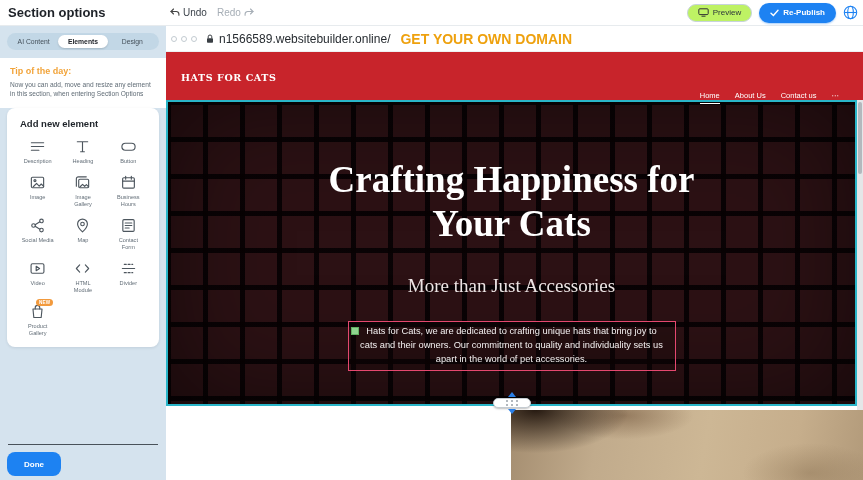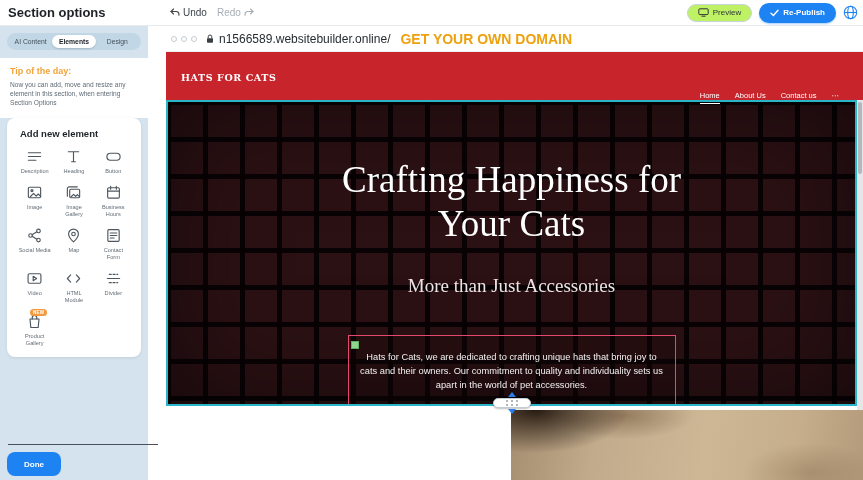--- a/index.html
+++ b/index.html
@@ -15,21 +15,21 @@
   .undo { display:flex; align-items:center; gap:3px; color:#3c434b; cursor:pointer; }
   .redo { display:flex; align-items:center; gap:3px; color:#a6aeb6; }
   .topbar-right { position:absolute; right:5px; display:flex; align-items:center; gap:7px; }
   .btn-preview { display:flex; align-items:center; gap:4px; height:18px; padding:0 10px;
                  border:1px solid #c7d3dc; border-radius:10px; background:#bef264; font-size:8px; color:#2b323a; cursor:pointer; }
   .btn-republish { display:flex; align-items:center; gap:4px; height:20px; padding:0 11px; border:none;
                    border-radius:11px; background:#1d82f2; color:#fff; font-size:8px; font-weight:bold; cursor:pointer;
                    box-shadow:0 1px 2px rgba(29,130,242,.4); }
 
   
-  .sidebar { position:absolute; top:26px; left:0; width:148px; height:454px; background:#d5e3ee; z-index:5; }
+  .sidebar { position:absolute; top:26px; left:0; width:166px; height:454px; background:#d5e3ee; z-index:5; }
   .tabs { display:flex; margin:7px 7px 0; background:#c2d7e6; border-radius:9px; padding:2px; height:17px; }
   .tab { flex:1; display:flex; align-items:center; justify-content:center; font-size:6.8px; color:#44505a;
          border-radius:7px; cursor:pointer; }
   .tab.active { background:#fff; font-weight:bold; color:#1d2127; box-shadow:0 1px 2px rgba(0,0,0,.15); }
   .tip { background:#fff; margin-top:8px; padding:8px 10px 10px; }
   .tip-title { color:#f2a43a; font-size:9px; font-weight:bold; }
   .tip-body { margin-top:4px; font-size:6.6px; line-height:1.4; color:#5f6b75; }
   .mobile-row { display:flex; align-items:center; gap:6px; margin:10px 7px 8px; }
   .btn-mobile { display:flex; align-items:center; gap:6px; background:#1d82f2; color:#fff; font-size:7.3px;
                 font-weight:bold; border:none; border-radius:15px; padding:0 10px; height:29px; cursor:pointer; }
@@ -71,24 +71,24 @@
 
   .hero { position:absolute; top:74px; left:0; width:691px; height:306px;
           background-color:#2c1114;
           background-image:
             linear-gradient(rgba(7,2,3,.92) 5px, transparent 5px),
             linear-gradient(90deg, rgba(7,2,3,.92) 5px, transparent 5px);
           background-size:37px 37px;
           box-shadow:inset 0 0 110px rgba(0,0,0,.55);
           display:flex; flex-direction:column; align-items:center; overflow:hidden; }
   .hero-heading { margin-top:58px; color:#fff; font-family:"Liberation Serif",serif; font-size:37px;
-                  line-height:1.18; font-weight:normal; text-align:center; white-space:pre-line; }
+                  line-height:1.18; font-weight:bold; text-align:center; white-space:pre-line; }
   .hero-sub { margin-top:30px; color:#ece4e4; font-family:"Liberation Serif",serif; font-size:19px; }
-  .hero-para-box { position:relative; margin-top:38px; width:328px; border:1.5px solid #e4486f;
-                   background:rgba(18,7,9,.25); padding:15px 9px; cursor:pointer; }
+  .hero-para-box { position:relative; margin-top:24px; width:328px; border:1.5px solid #e4486f;
+                   background:rgba(18,7,9,.25); padding:3px 9px; cursor:pointer; }
   .hero-para { font-size:9.3px; line-height:1.5; color:#f3f0f0; text-align:center; }
   .drag-handle-green { position:absolute; left:2px; top:5px; width:8px; height:8px;
                        background:#8fd48f; border:1px solid #62b062; }
 
   .selection { position:absolute; top:74px; left:0; width:691px; height:306px;
                border:2px solid #2ab5c8; z-index:2; pointer-events:none; }
   .resize-wrap { position:absolute; left:325px; top:366px; width:42px; display:flex;
                  flex-direction:column; align-items:center; z-index:3; cursor:ns-resize; }
   .arr-up { width:0; height:0; border-left:4px solid transparent; border-right:4px solid transparent;
             border-bottom:5px solid #2a7fe8; }

